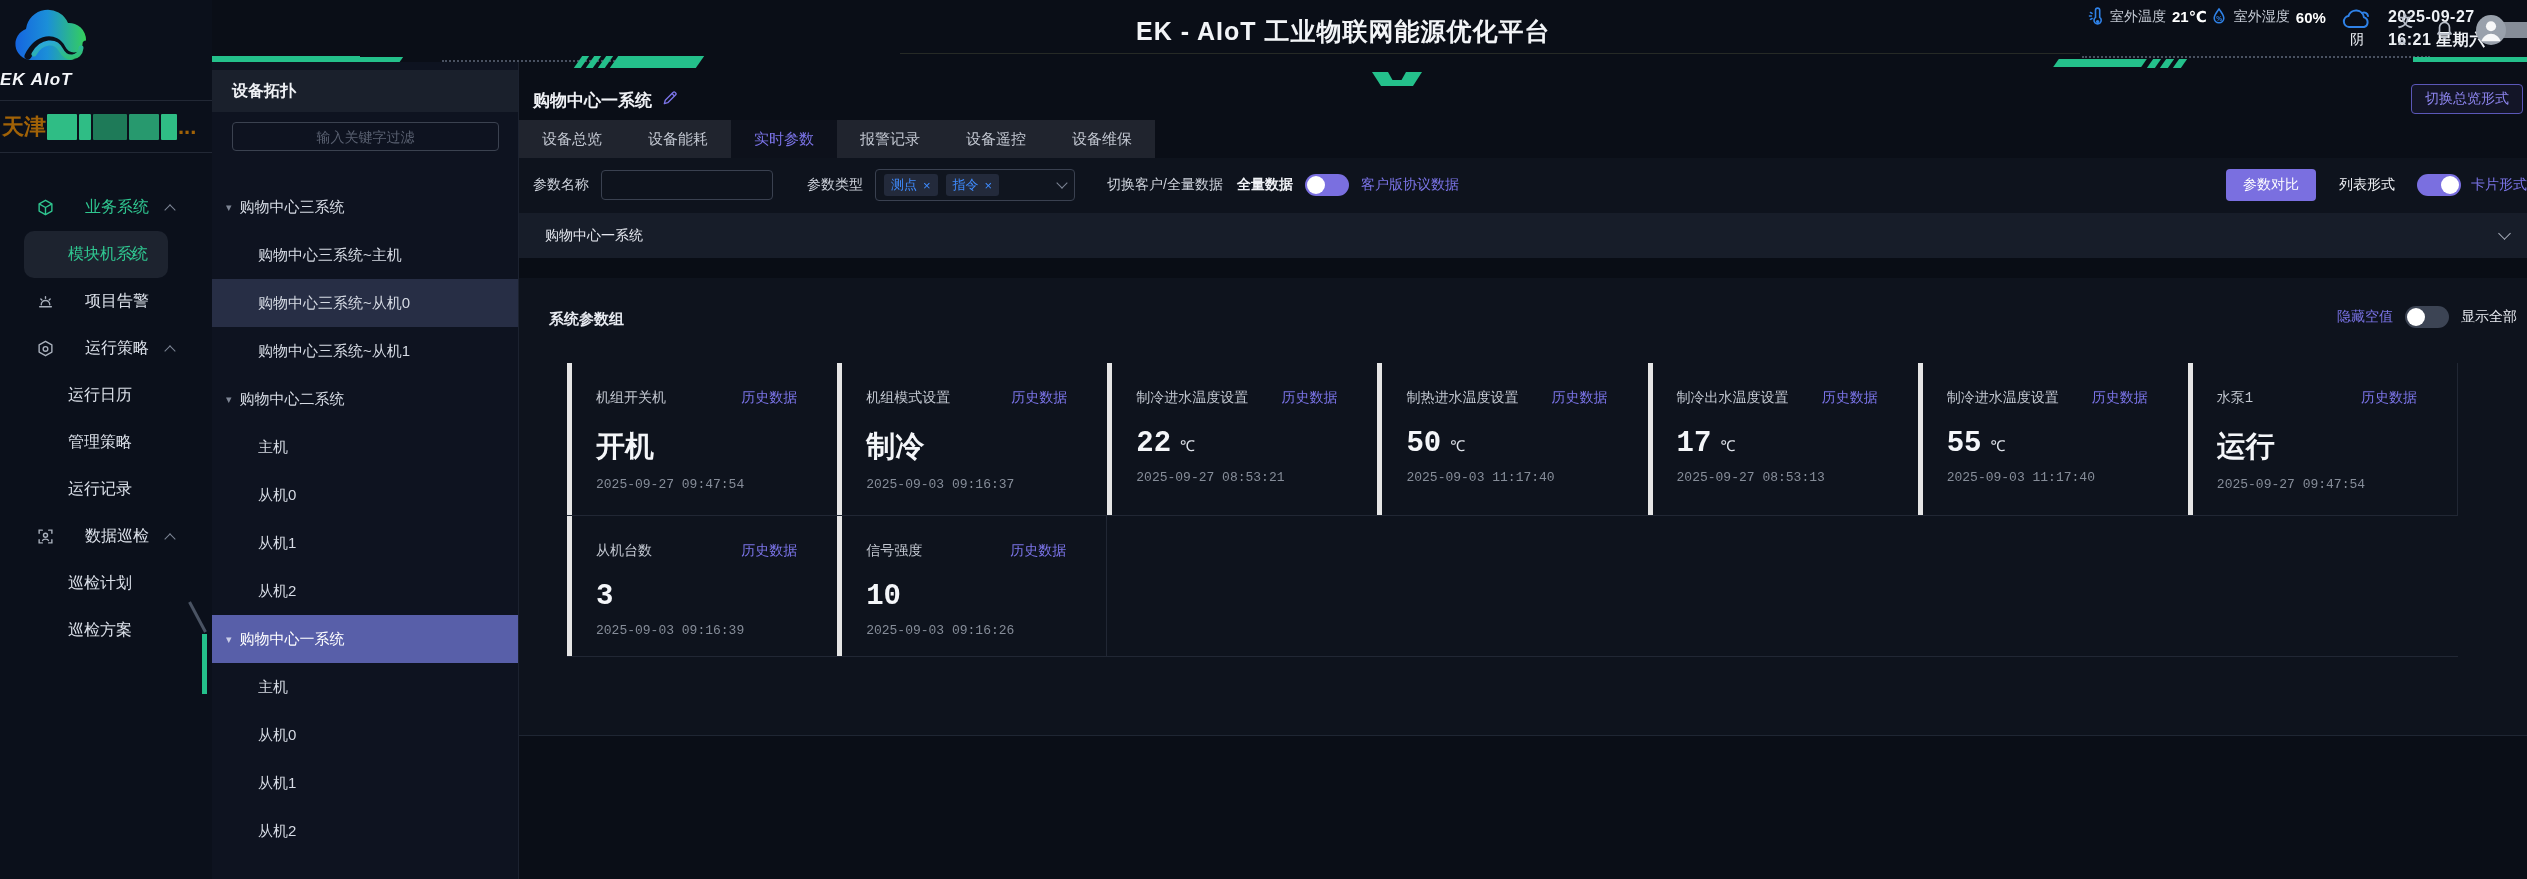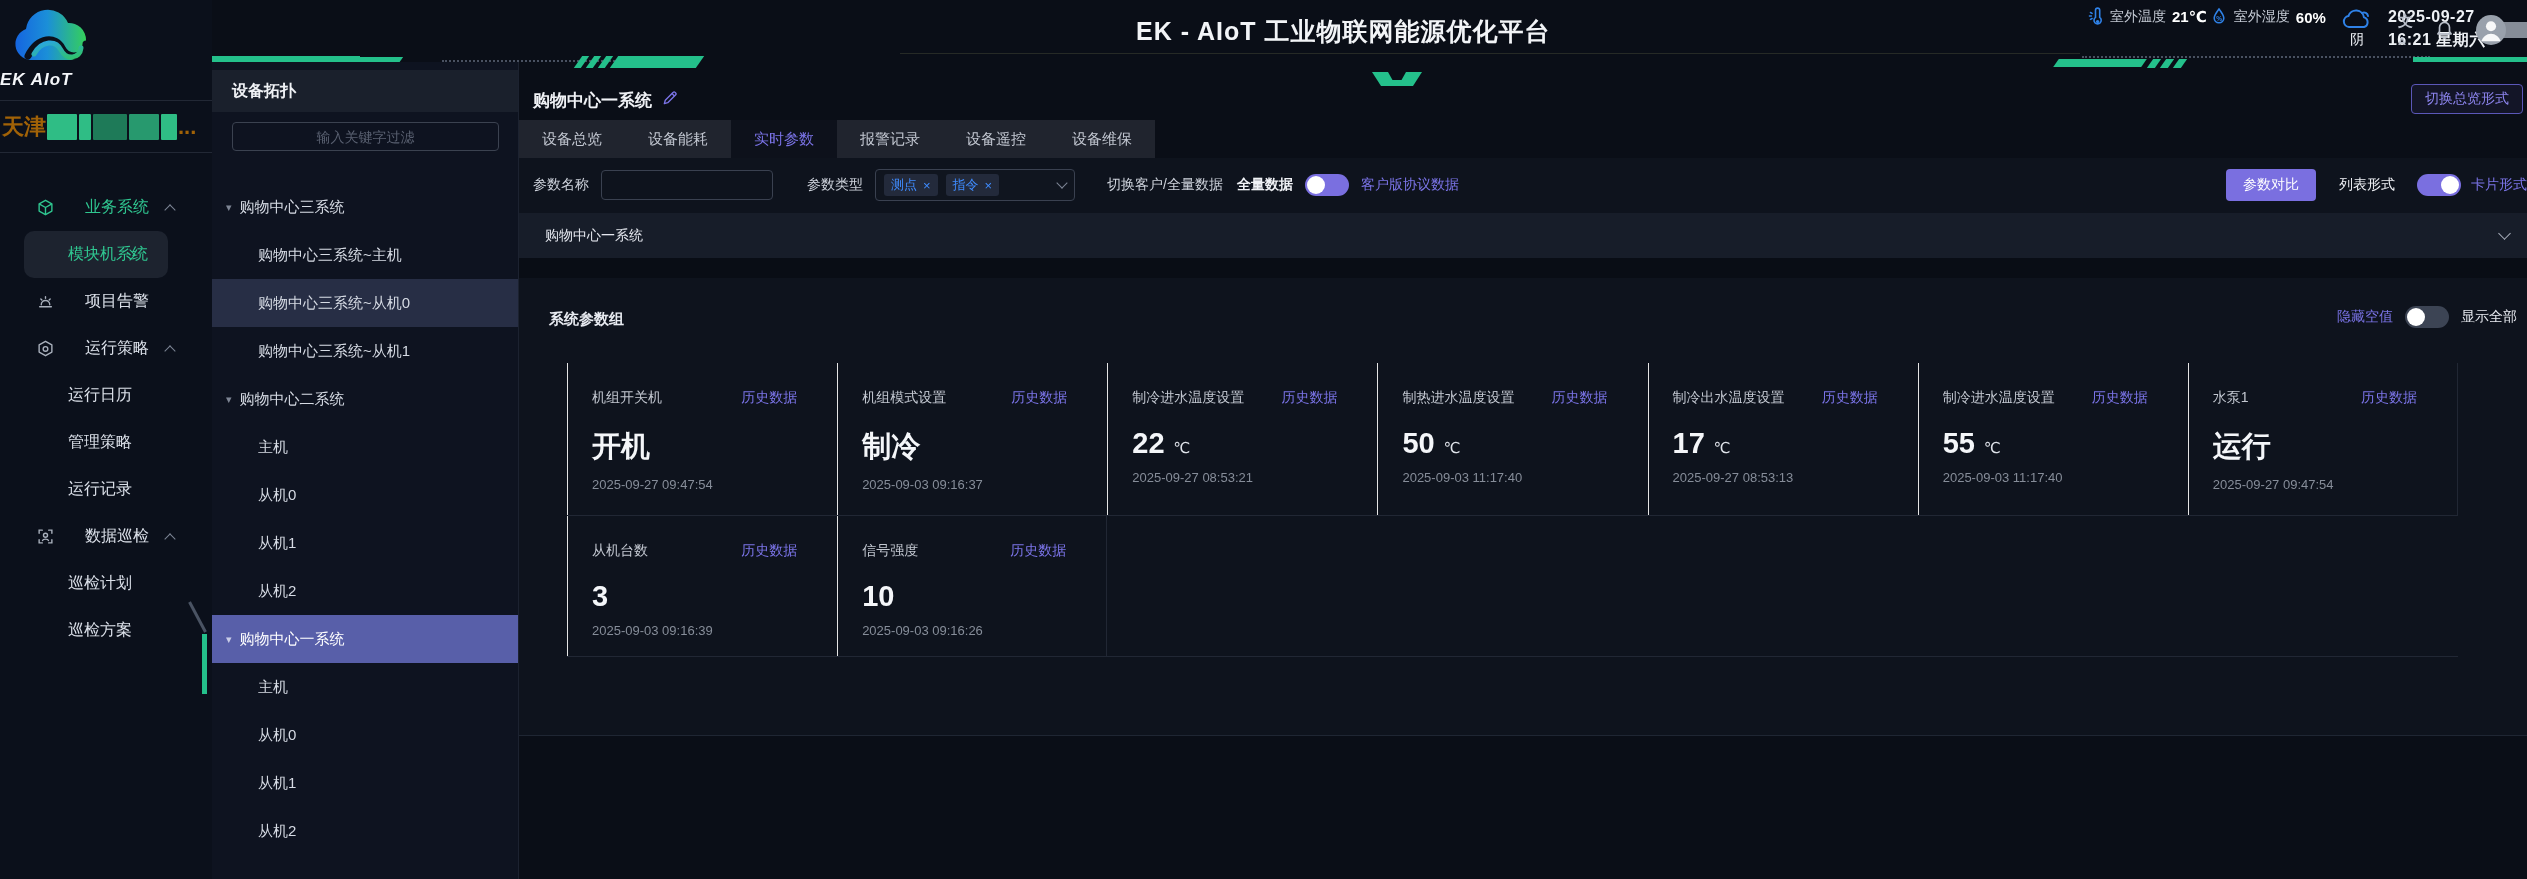--- a/index.html
+++ b/index.html
@@ -105,21 +105,21 @@
   .sectionbar { height:45px; background:#171d29; display:flex; align-items:center; padding:0 20px 0 26px; font-size:14px; color:#e4e7ee; position:relative; cursor:pointer; }
   .sectionbar .chev { position:absolute; right:18px; width:9px; height:9px; border-right:1.6px solid #aab0bc; border-bottom:1.6px solid #aab0bc; transform:rotate(45deg); margin-top:-4px; }
   .gap-dark { height:20px; background:#090d15; }
   .paramspanel { position:relative; height:458px; background:#0e131d; border-bottom:1px solid #1f2633; }
   .group-head { position:absolute; left:30px; top:32px; font-size:15px; font-weight:bold; color:#e8ebf1; }
   .group-ctrl { position:absolute; right:10px; top:28px; display:flex; align-items:center; gap:12px; font-size:14px; }
   .cards { position:absolute; left:48px; top:85px; width:1891px; }
   .cards-row { display:grid; grid-template-columns:repeat(7,1fr); border-bottom:1px solid #212734; }
   .cards-row.r1 { height:153px; }
   .cards-row.r2 { height:141px; }
-  .card { border-left:1px solid #e5e5e5; padding:26px 40px 0 24px; position:relative; }
+  .card { border-left:5px solid #e5e5e5; padding:26px 40px 0 24px; position:relative;font-family:Liberation Mono, monospace; }
   .card.last { border-right:1px solid #212734; }
   .card-top { display:flex; align-items:center; justify-content:space-between; }
   .card-name { color:#c3c8d1; font-size:14px; }
   .card-link { color:#7b74e8; font-size:14px; cursor:pointer; }
   .card-val { margin-top:20px; color:#f4f6f9; font-size:29px; font-weight:bold; display:flex; align-items:baseline; gap:9px; }
   .card-val .unit { font-size:15px; font-weight:normal; color:#dfe3ea; }
   .card-time { margin-top:10px; color:#868d99; font-size:13px; }
   .cell-empty { border:none; }
 
   

